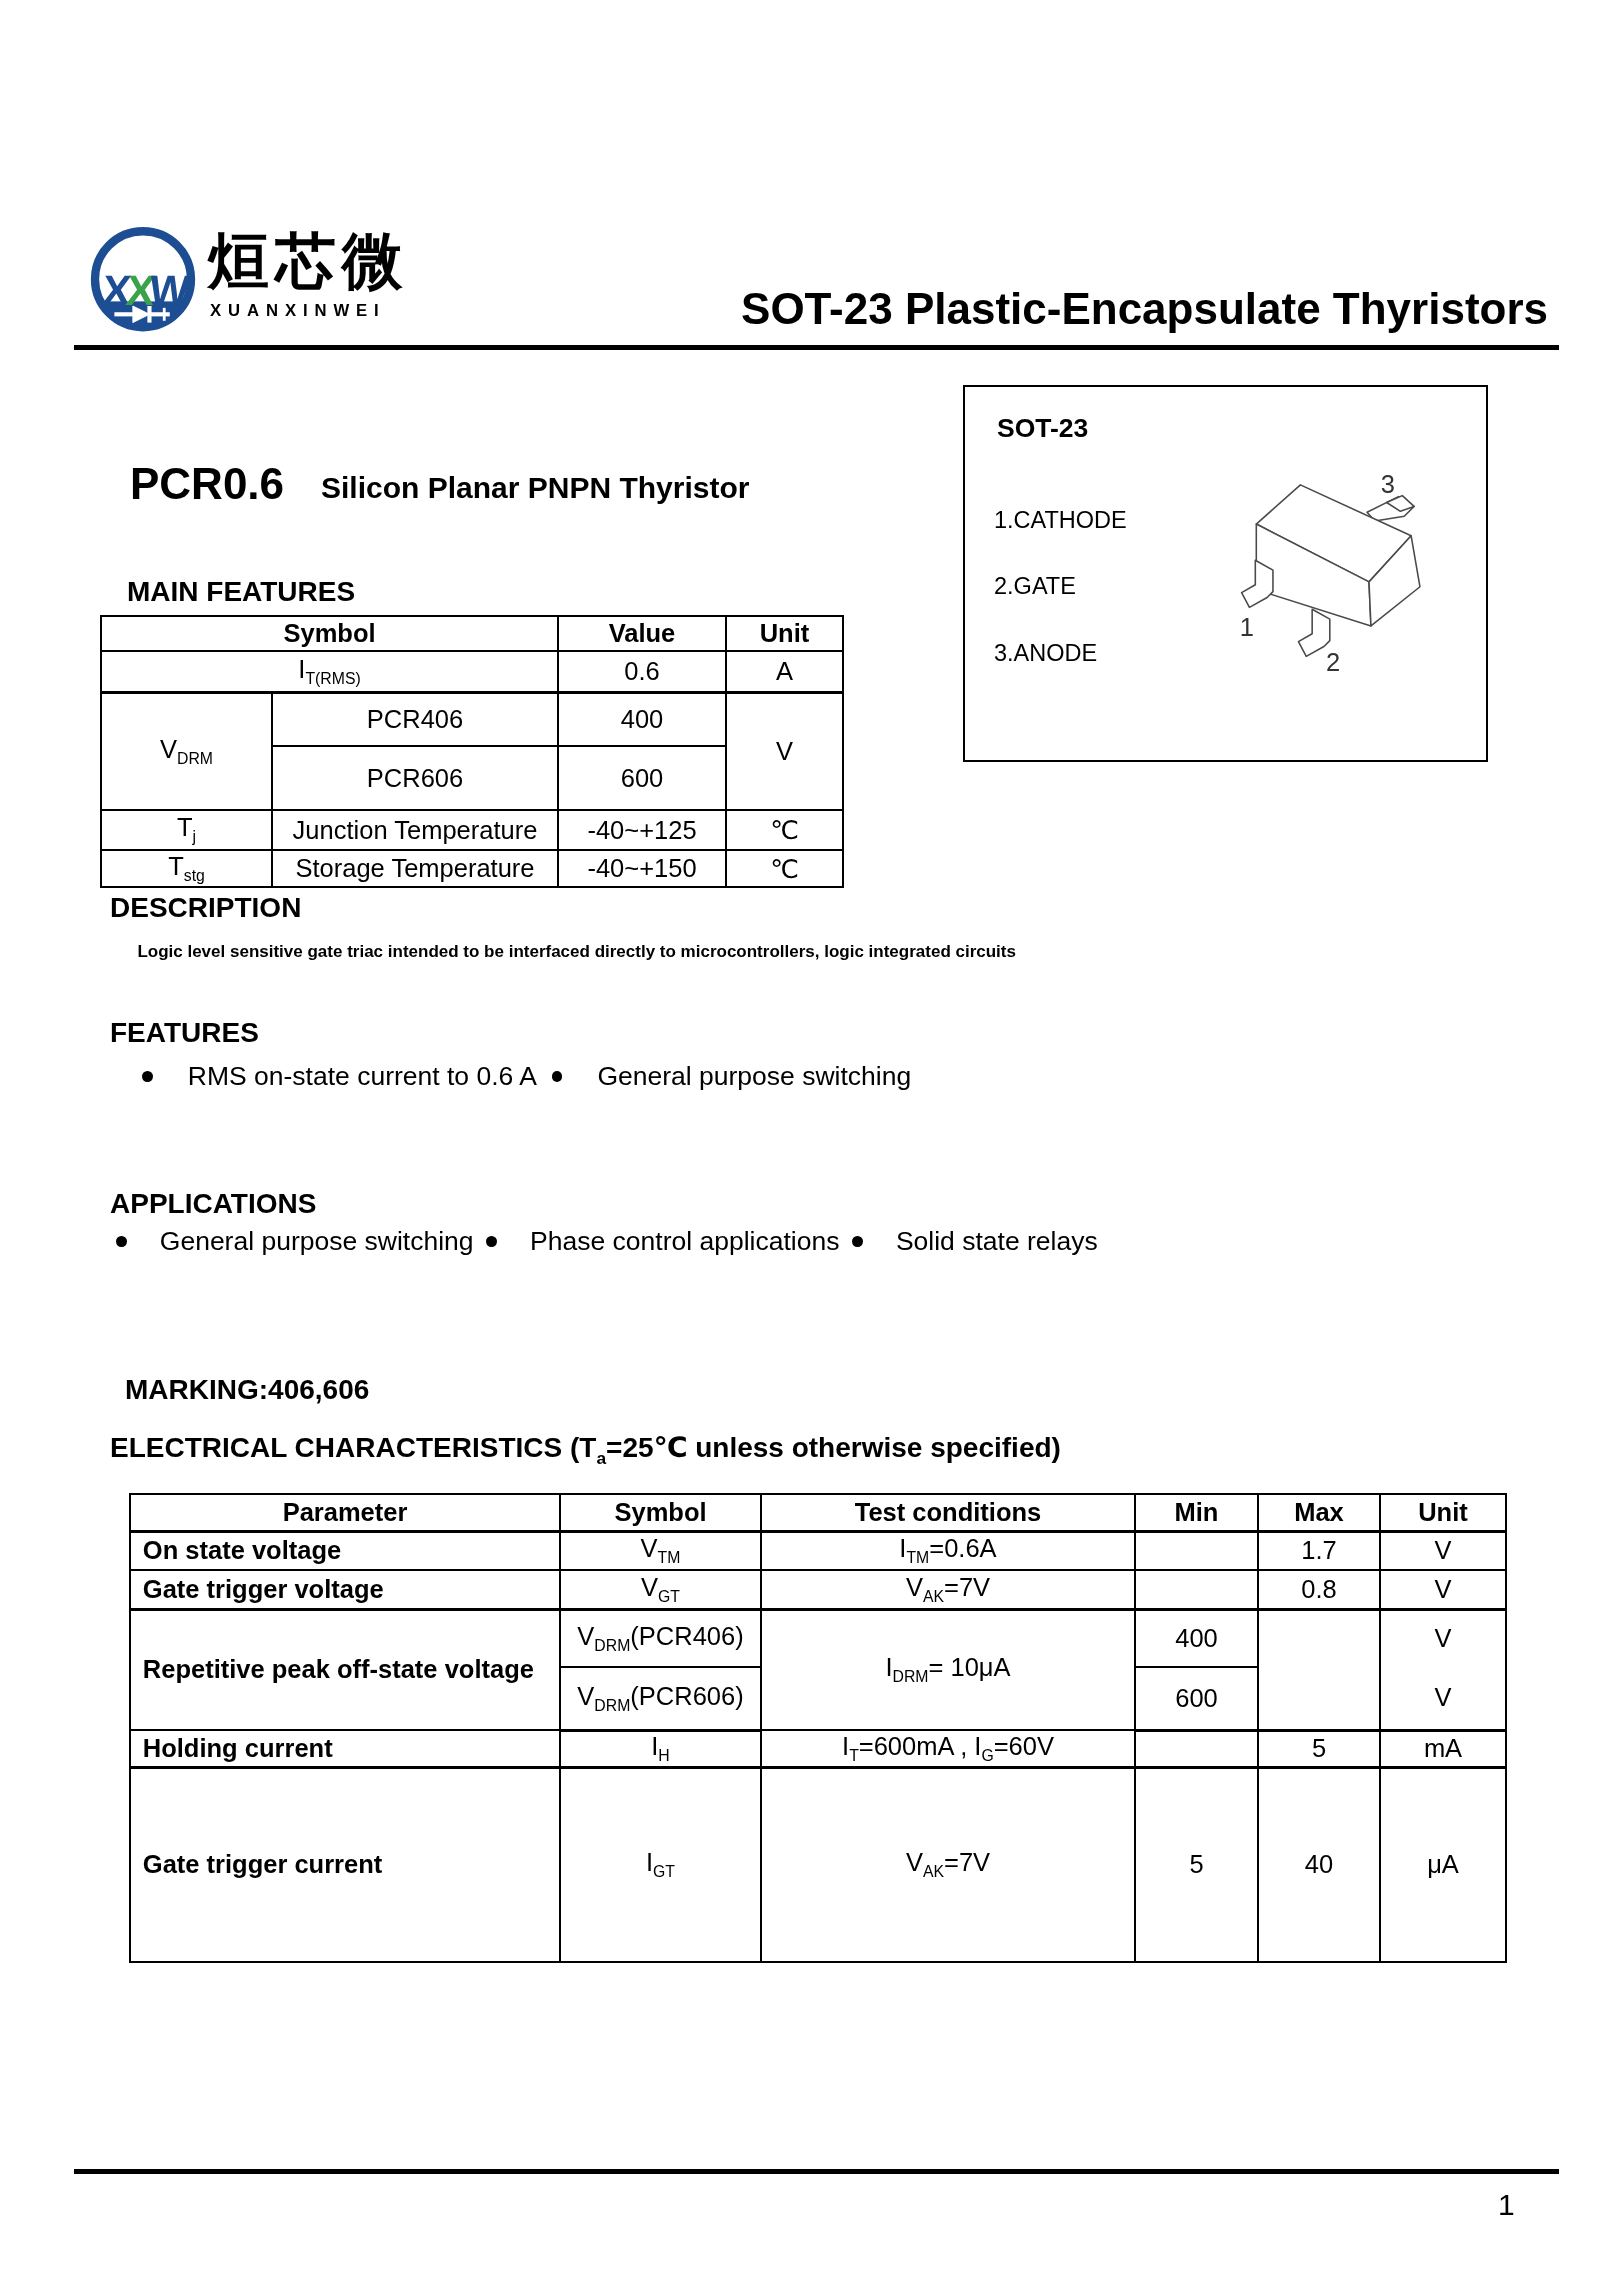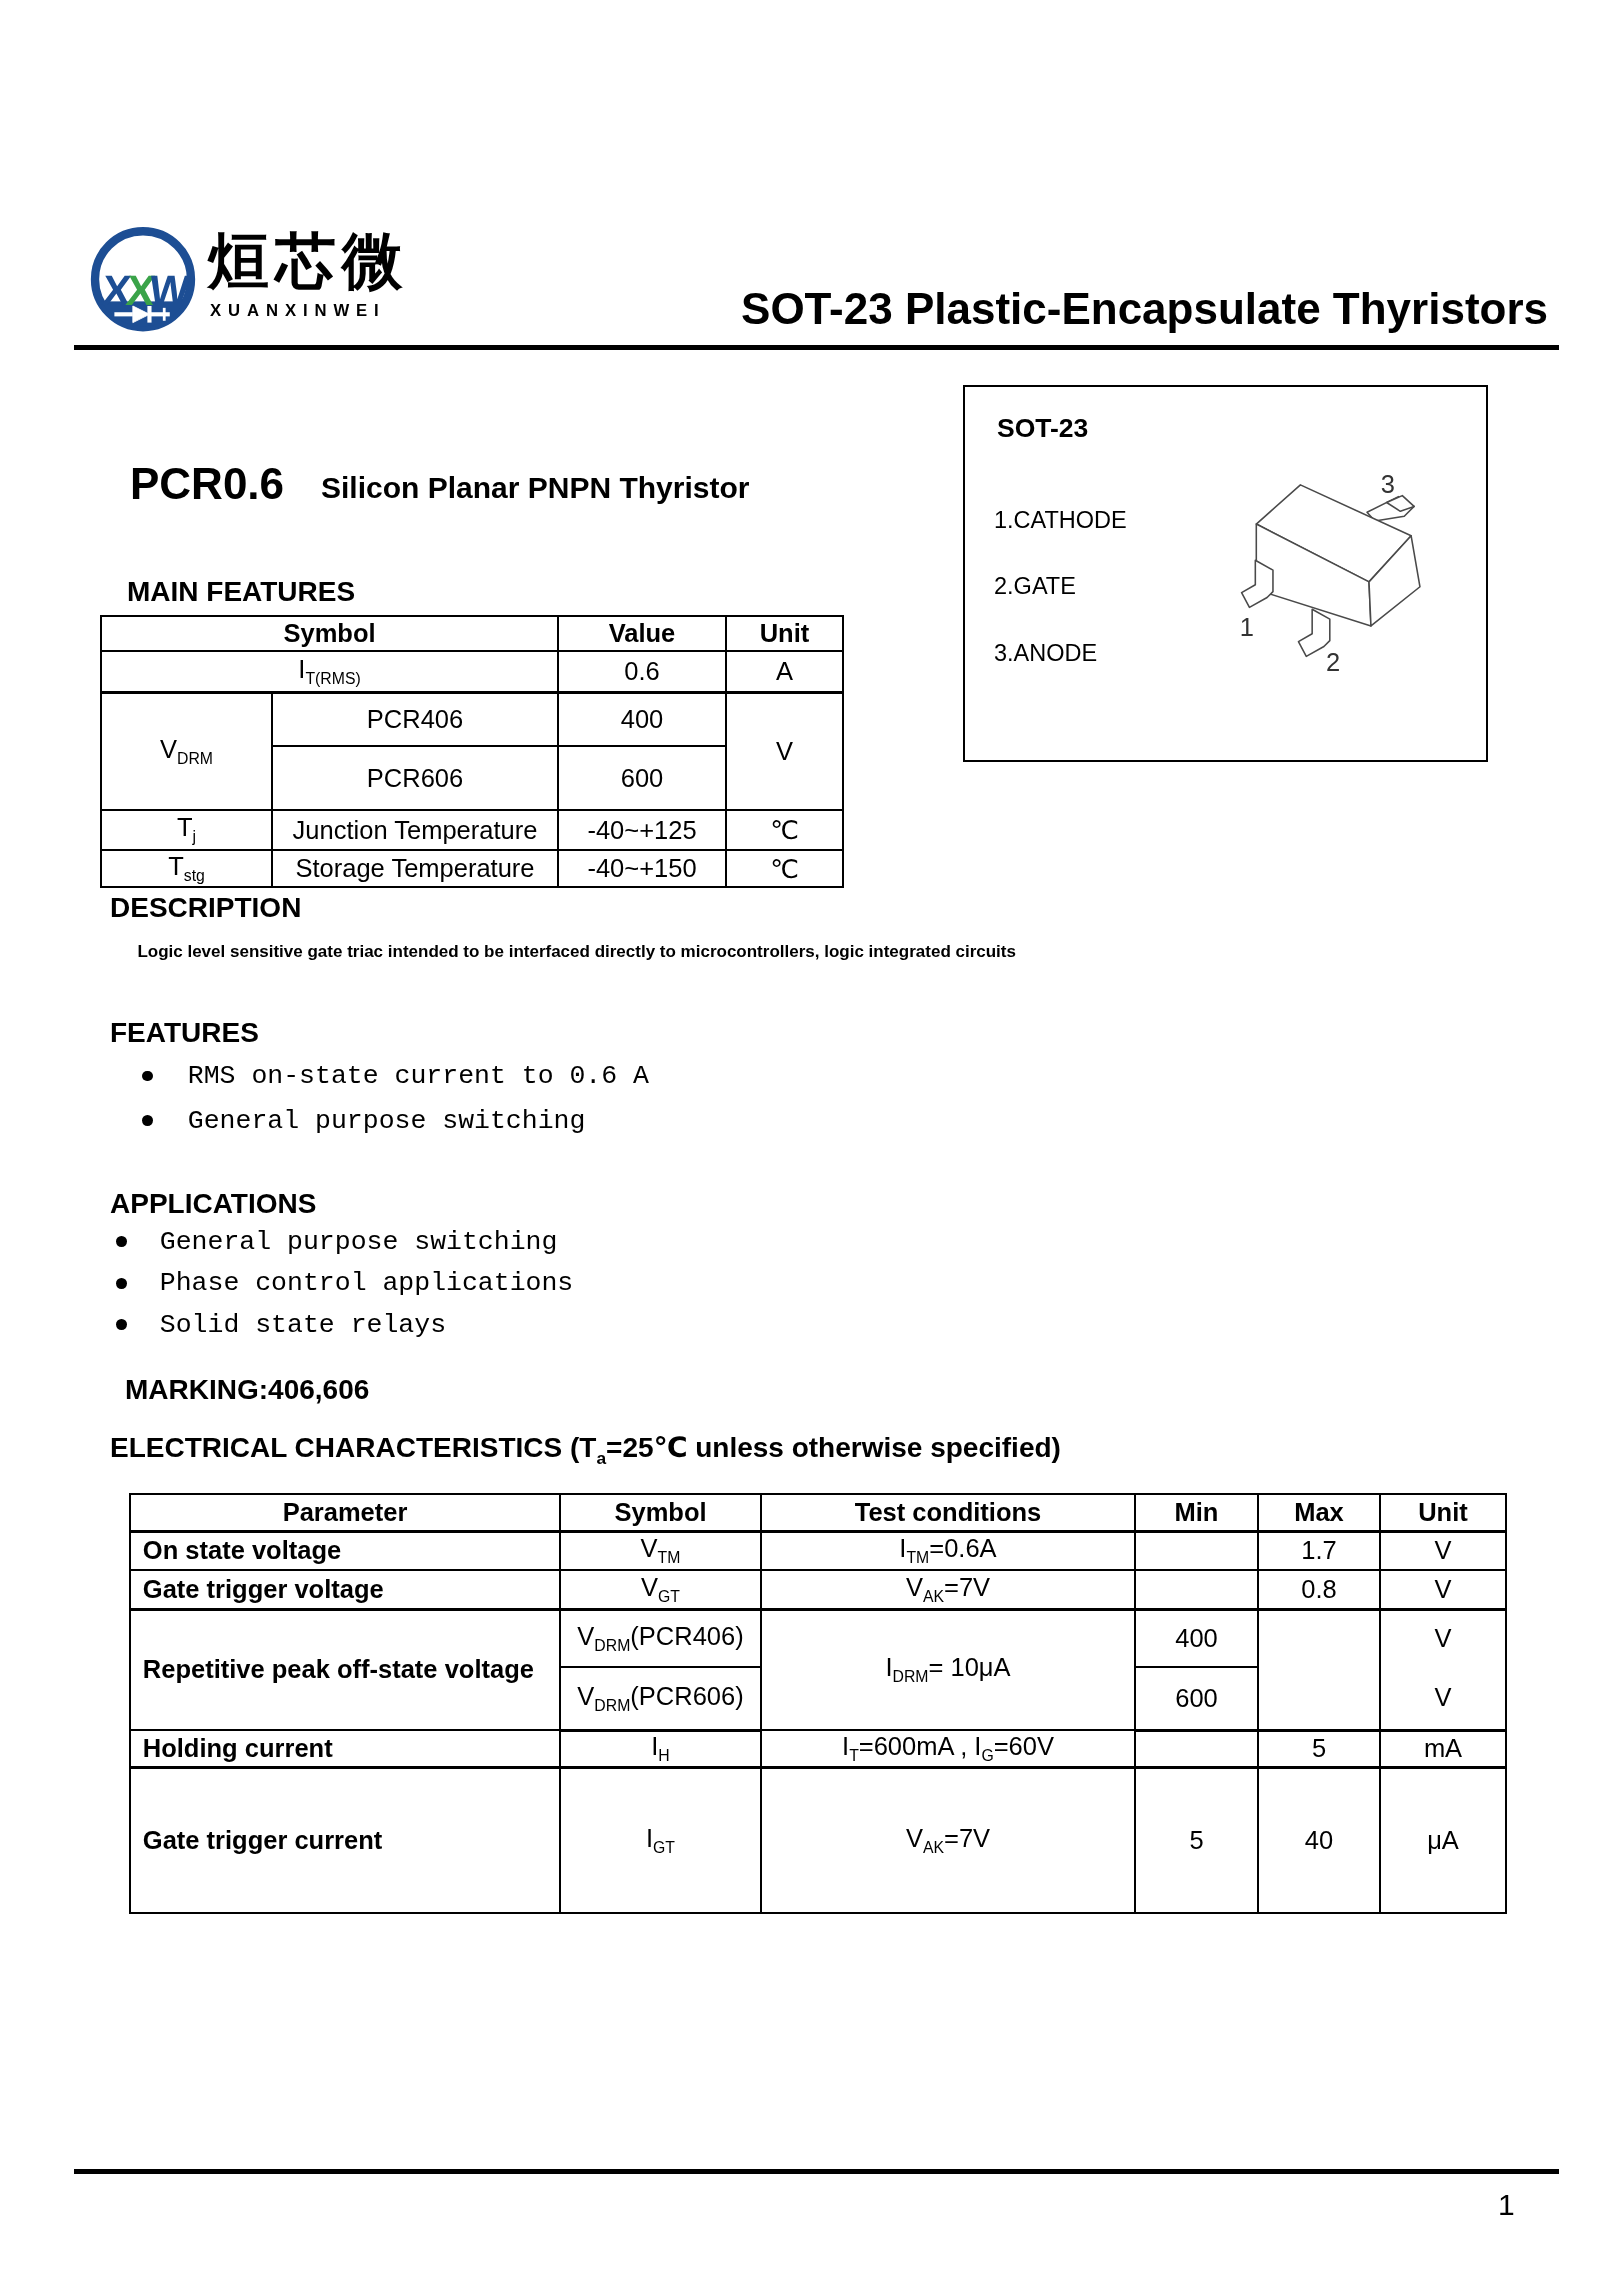--- a/index.html
+++ b/index.html
@@ -31,21 +31,21 @@
   td{border:2px solid #000;text-align:center;vertical-align:middle;padding:0;overflow:hidden;}
   sub{font-size:0.62em;}
   tr.bb4 > td{border-bottom-width:3.9px;}
   td.hide-top{border-top-style:hidden;}
   td.pl{text-align:left;padding-left:11.8px;font-weight:bold;}
   .t-head td{font-weight:bold;}
 
   .body-text{font-size:17px;line-height:38px;font-weight:bold;}
   .indent{text-indent:27.4px;}
 
-  .blist{position:absolute;display:flex;flex-direction:column;font-family:Liberation Mono, monospace;}
+  .blist{position:absolute;display:flex;flex-direction:row;}
   .blist .li{display:flex;align-items:center;font-size:26.5px;}
   .dot{width:10.8px;height:10.8px;border-radius:50%;background:#000;flex:0 0 auto;}
 
   .footer-url{position:absolute;left:0;width:1620px;top:2193px;text-align:center;font-size:26.5px;}
   .page-num{position:absolute;left:1498px;top:2188px;font-size:30px;}
 </style>
 </head>
 <body>
 
 <div class="page">
@@ -239,21 +239,21 @@
       <td class="hide-top">V</td>
     </tr>
     <tr class="bb4" style="height:37px;">
       <td class="pl">Holding current</td>
       <td><span>I</span><sub>H</sub></td>
       <td><span>I</span><sub>T</sub><span>=600mA , I</span><sub>G</sub><span>=60V</span></td>
       <td></td>
       <td>5</td>
       <td>mA</td>
     </tr>
-    <tr style="height:146px;">
+    <tr style="height:195px;">
       <td class="pl">Gate trigger current</td>
       <td><span>I</span><sub>GT</sub></td>
       <td><span>V</span><sub>AK</sub><span>=7V</span></td>
       <td>5</td>
       <td>40</td>
       <td>μA</td>
     </tr>
   </tbody>
     </table>
 

